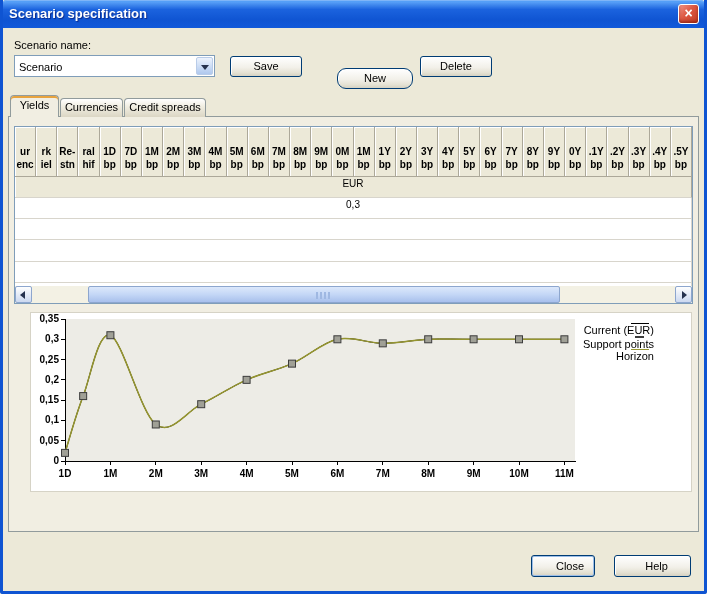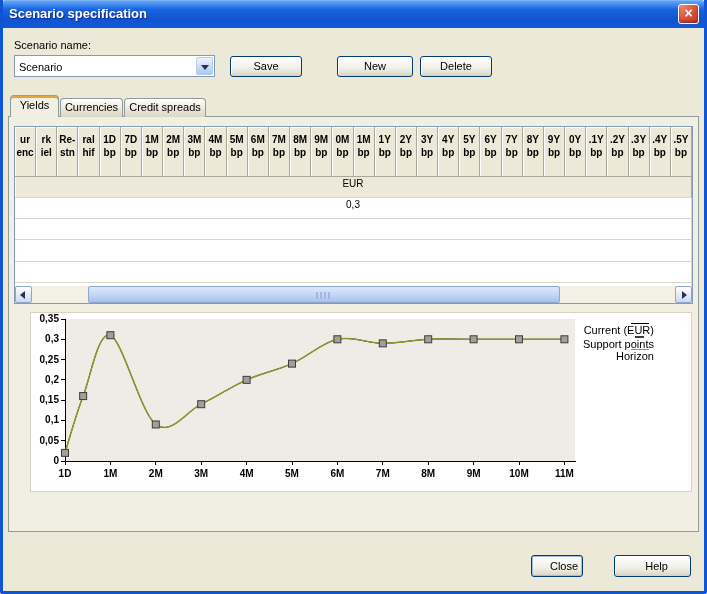--- a/index.html
+++ b/index.html
@@ -56,21 +56,21 @@
   .tab.active { background:#F1EEE2; z-index:6; box-shadow: inset 0 2px 0 #E8A33D; }
   .tabpanel { position:absolute; left:8px; top:116px; width:691px; height:416px;
     background:#F1EEE2; border:1px solid #919B9C; z-index:1; }
 
   
   .grid { position:absolute; left:14px; top:126px; width:679px; height:178px;
     background:#fff; border:1px solid #7F9DB9; z-index:3; overflow:hidden; }
   .grid-header { display:flex; height:50px; background:#ECE9D8; }
   .hcell { flex:0 0 21.16px; border-right:1px solid #ACA899; border-bottom:1px solid #ACA899;
     box-shadow: inset 1px 1px 0 #FFFFFF; font-weight:bold; font-size:10px;
-    text-align:center; padding-top:6px; line-height:13px; overflow:hidden; background:#ECE9D8; }
+    text-align:center; padding-top:18px; line-height:13px; overflow:hidden; background:#ECE9D8; }
   .grid-row { display:flex; height:15px;flex-direction:column; }
   .dcell { flex:0 0 21.16px; border-right:1px solid #D8D5CC; border-bottom:1px solid #D8D5CC;
     font-size:10px; line-height:14px; text-align:center; overflow:hidden; background:#fff; }
   .dcell.rowhead { background:#ECE9D8; border-right:1px solid #ACA899; box-shadow: inset 1px 0 0 #fff; }
   .dcell.gray { background:#DEDBD2; }
 
   
   .hscroll { position:absolute; left:0; bottom:0; width:677px; height:17px;
     background:#F3F1E4; display:flex; }
   .scroll-btn { flex:0 0 17px; height:17px; position:relative; cursor:pointer;
@@ -113,21 +113,21 @@
   <span class="label" style="left:14px; top:39px;">Scenario name:</span>
 
   <div class="combo" style="left:14px; top:55px; width:201px; height:22px;">
     <div class="combo-text" style="line-height:20px;">Scenario</div>
     <div class="combo-btn">
       <div class="tri-down"></div>
     </div>
   </div>
 
   <button class="xp-btn" style="left:230px; top:56px; width:72px; height:21px;">Save</button>
-  <button class="xp-btn" style="left:337px; top:56px; width:76px; height:21px;">New</button>
+  <button class="xp-btn" style="left:337px; top:68px; width:76px; height:21px;border-radius:9px;">New</button>
   <button class="xp-btn" style="left:420px; top:56px; width:72px; height:21px;">Delete</button>
 
   <div class="tab active" style="left:10px; top:95px; width:49px; height:22px; line-height:19px;">Yields</div>
   <div class="tab" style="left:60px; top:98px; width:63px; height:19px; line-height:17px;">Currencies</div>
   <div class="tab" style="left:124px; top:98px; width:82px; height:19px; line-height:17px;">Credit spreads</div>
 
   <div class="tabpanel"></div>
 
   <div class="grid">
     <div class="grid-header">
@@ -386,17 +386,17 @@
   </div>
 
   <span class="label" style="left:30px; top:501px;">Yield curve:</span>
   <div class="combo" style="left:115px; top:497px; width:196px; height:21px;">
     <div class="combo-sel">Tullett Swap-Kurve</div>
     <div class="combo-btn">
       <div class="tri-down" style="margin-top:6px;"></div>
     </div>
   </div>
 
-  <button class="xp-btn default" style="left:531px; top:555px; width:52px; height:22px;padding-left:14px;">Close</button>
+  <button class="xp-btn default" style="left:531px; top:555px; width:64px; height:22px;padding-left:14px;">Close</button>
   <button class="xp-btn" style="left:614px; top:555px; width:77px; height:22px;padding-left:8px;">Help</button>
 
   <div class="frame"></div>
 </div>
 
 </body></html>

